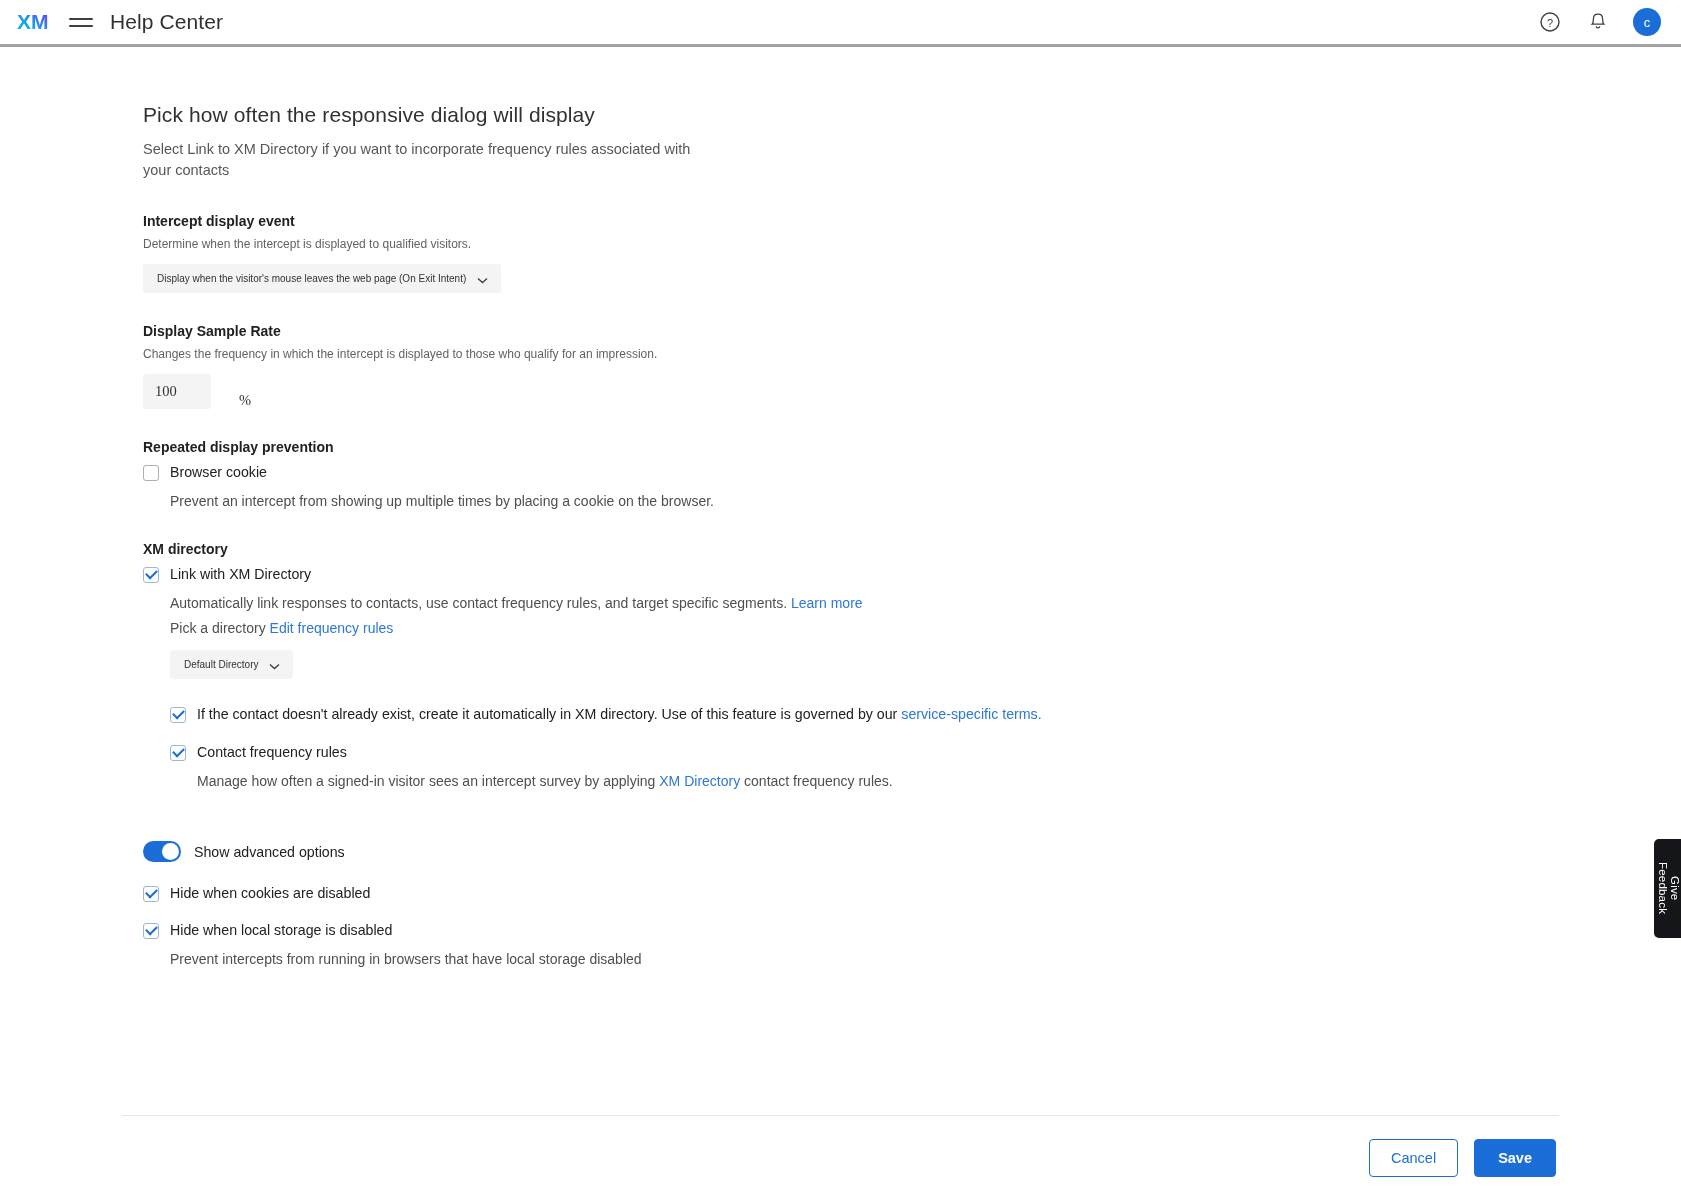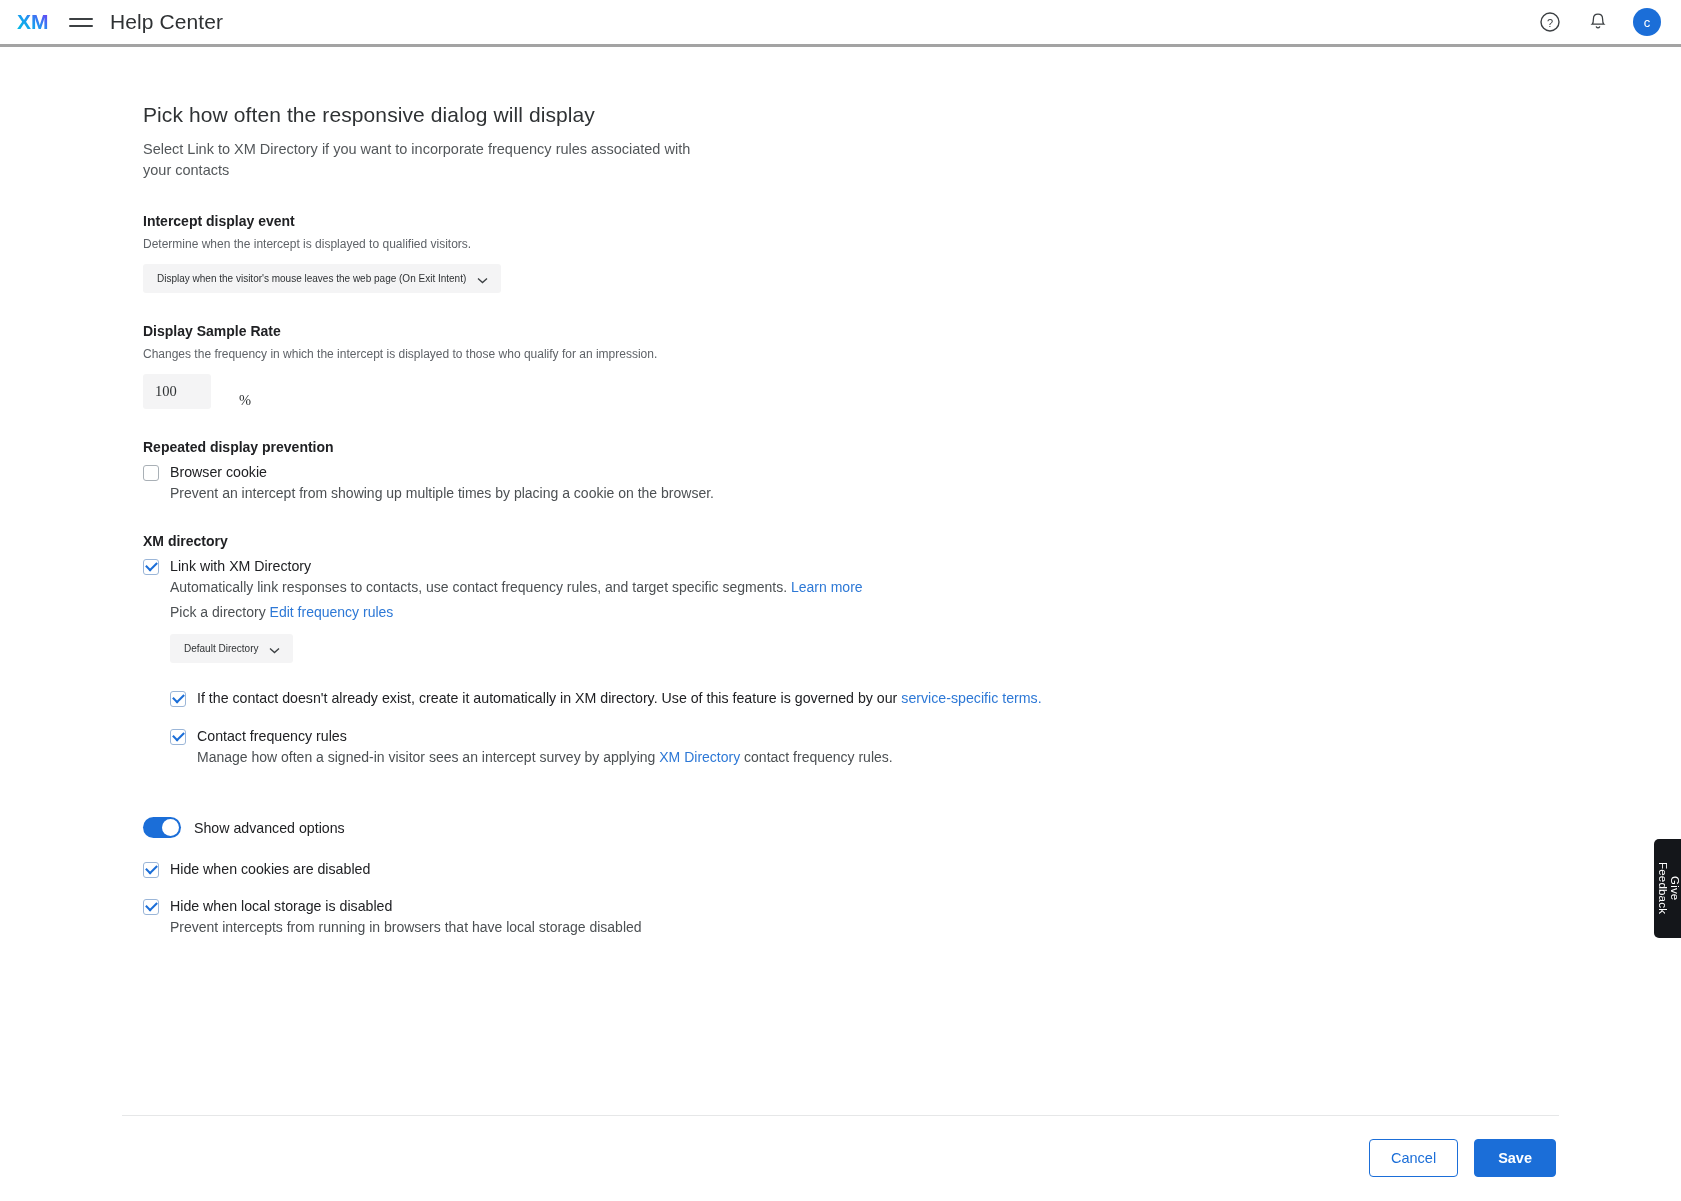--- a/index.html
+++ b/index.html
@@ -150,21 +150,21 @@
     width: 9px; height: 5px;
     border-left: 2px solid #1b6ed8;
     border-bottom: 2px solid #1b6ed8;
     transform: rotate(-45deg) translate(1px,-1px);
   }
   .cb-label { font-size: 14.2px; color: #202124; line-height: 18px; }
   .help-text {
     font-size: 14px;
     color: #4c5053;
     line-height: 20px;
-    margin: 2px 0 0 27px;
+    margin: 10px 0 0 27px;
   }
 
   a.lnk { color: #2d78d6; text-decoration: none; cursor: pointer; }
 
   .indent1 { margin-left: 27px; }
   .indent2 { margin-left: 27px; }
 
   .pick-dir {
     font-size: 14px;
     color: #4c5053;

